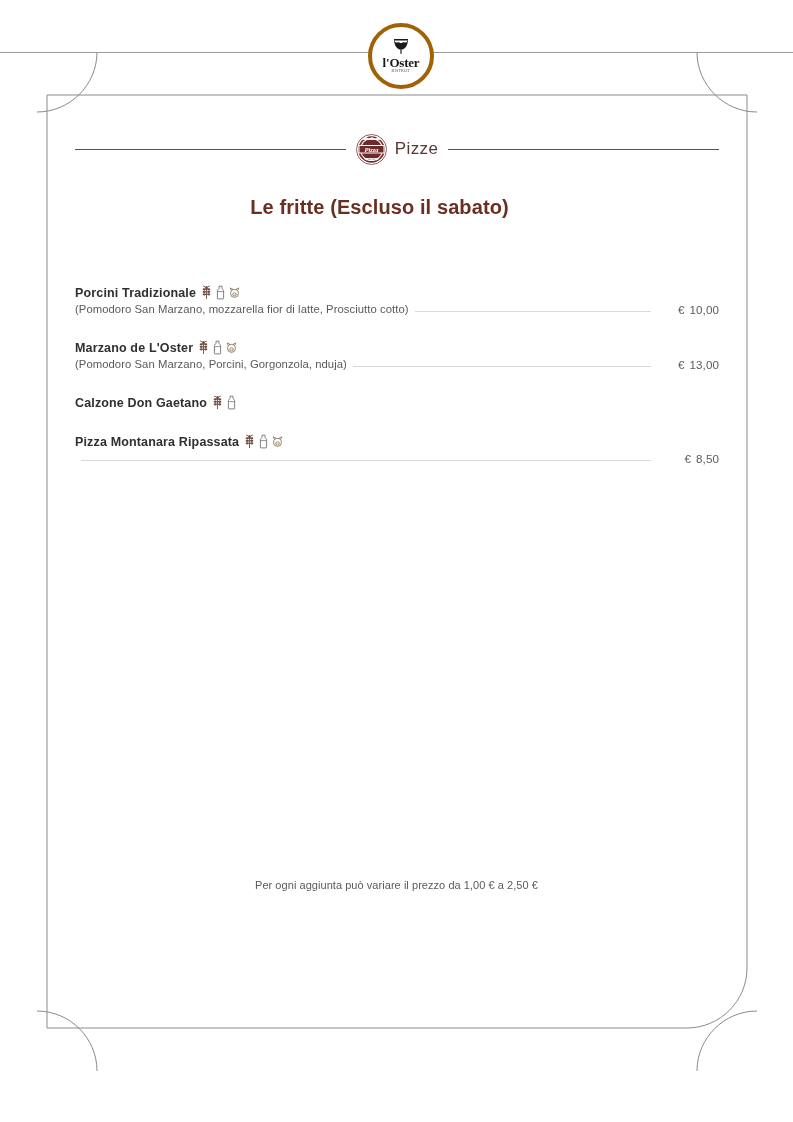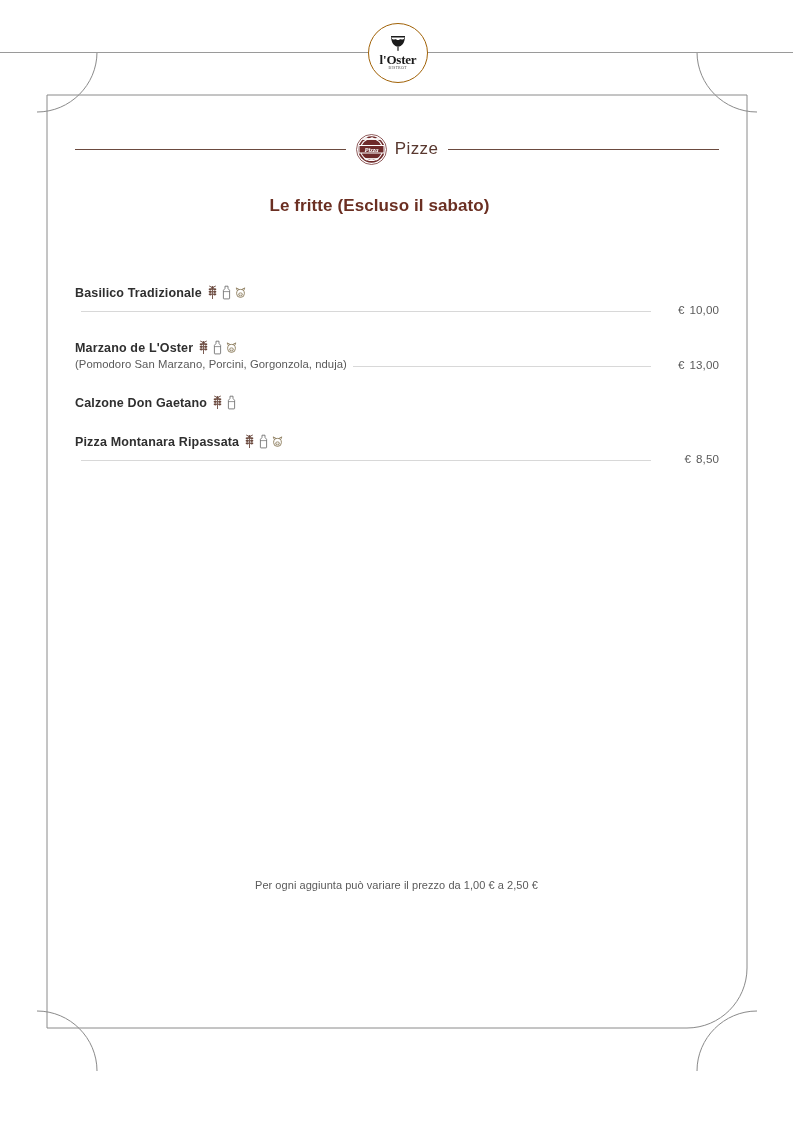--- a/index.html
+++ b/index.html
@@ -50,21 +50,21 @@
     height: 1px;
     background: #9a9a9a;
   }
   .logo-badge {
     position: absolute;
     left: 368px;
     top: 23px;
     width: 58px;
     height: 58px;
     border-radius: 50%;
-    border: 1px solid #a16207;
+    border: 4px solid #a16207;
     background: #ffffff;
     display: flex;
     flex-direction: column;
     align-items: center;
     justify-content: center;
     overflow: hidden;
   }
   .logo-glass { display: block; margin-bottom: 0px; }
   .logo-word {
     font-family: "Liberation Serif", serif;
@@ -120,21 +120,21 @@
     letter-spacing: 0.4px;
   }
 
   
   .subtitle {
     position: absolute;
     left: 0;
     top: 196px;
     width: 759px;
     text-align: center;
-    font-size: 17px;
+    font-size: 20px;
     font-weight: bold;
     color: #6b2f22;
     letter-spacing: 0.1px;
   }
 
   
   .menu {
     position: absolute;
     left: 75px;
     top: 285px;
@@ -262,21 +262,21 @@
   </div>
   <div class="hrule right"></div>
 </div>
 
 <div class="subtitle">Le fritte (Escluso il sabato)</div>
 
 <div class="menu">
 
   <div class="menu-item">
     <div class="item-name-row">
-      <span class="item-name">Basilico Tradizionale</span>
+      <span class="item-name">Porcini Tradizionale</span>
       <span class="allergens">
         <svg class="allergen-icon" viewBox="0 0 13 15">
           <g stroke="#6b4a3f" stroke-width="0.9" fill="none">
             <line x1="6.5" y1="1" x2="6.5" y2="14"></line>
             <line x1="6.5" y1="2.5" x2="3.2" y2="1"></line>
               <line x1="6.5" y1="2.5" x2="9.8" y2="1"></line>
           </g>
           <g fill="#6b4a3f">
             <ellipse cx="4.3" cy="4.3" rx="1.7" ry="1.15"></ellipse>
               <ellipse cx="8.7" cy="4.3" rx="1.7" ry="1.15"></ellipse>
@@ -297,20 +297,21 @@
                    Q10.4 12.4 6.5 12.4 Q2.6 12.4 2.6 8.6 Z" fill="#ffffff" stroke="#8a7a5a" stroke-width="0.9"></path>
           <path d="M3.3 5.6 L2.2 2.9 L4.8 4.2 Z" fill="#ffffff" stroke="#8a7a5a" stroke-width="0.85"></path>
           <path d="M9.7 5.6 L10.8 2.9 L8.2 4.2 Z" fill="#ffffff" stroke="#8a7a5a" stroke-width="0.85"></path>
           <ellipse cx="6.5" cy="9.4" rx="2.0" ry="1.5" fill="none" stroke="#8a7a5a" stroke-width="0.8"></ellipse>
           <circle cx="5.8" cy="9.4" r="0.42" fill="#8a7a5a"></circle>
           <circle cx="7.2" cy="9.4" r="0.42" fill="#8a7a5a"></circle>
         </svg>
       </span>
     </div>
     <div class="item-desc-row">
+      <span class="item-desc">(Pomodoro San Marzano, mozzarella fior di latte, Prosciutto cotto)</span>
       <span class="leader"></span>
       <span class="item-price"><span class="cur">€</span><span>10,00</span></span>
     </div>
   </div>
 
   <div class="menu-item">
     <div class="item-name-row">
       <span class="item-name">Marzano de L'Oster</span>
       <span class="allergens">
         <svg class="allergen-icon" viewBox="0 0 13 15">

